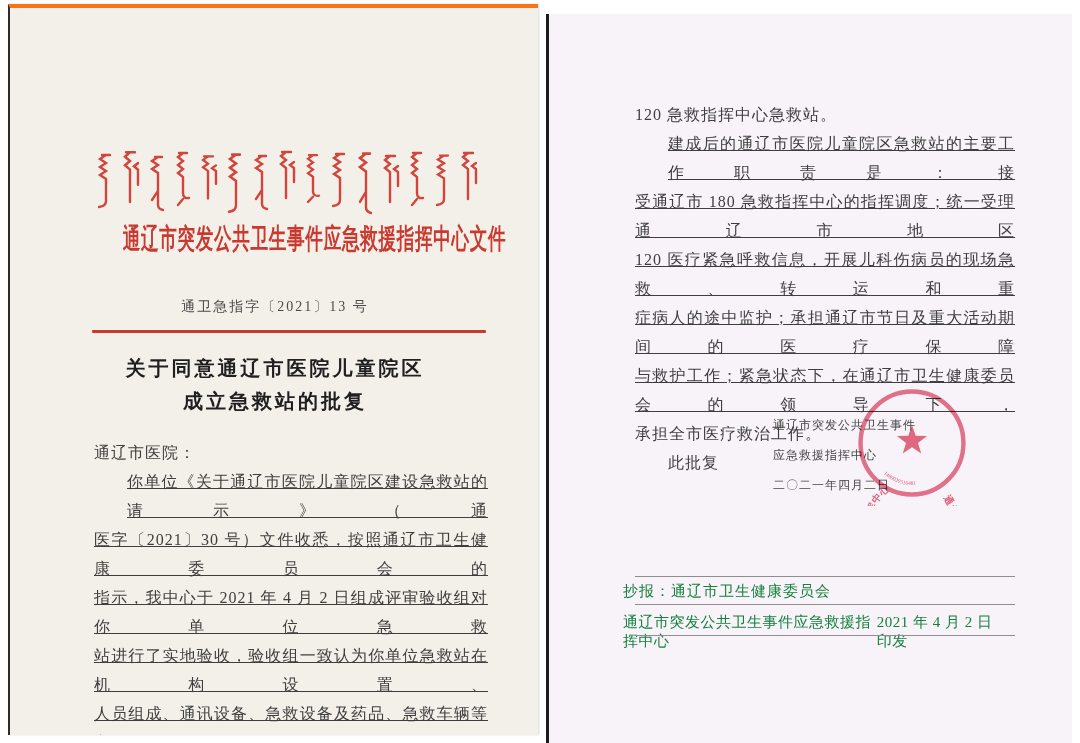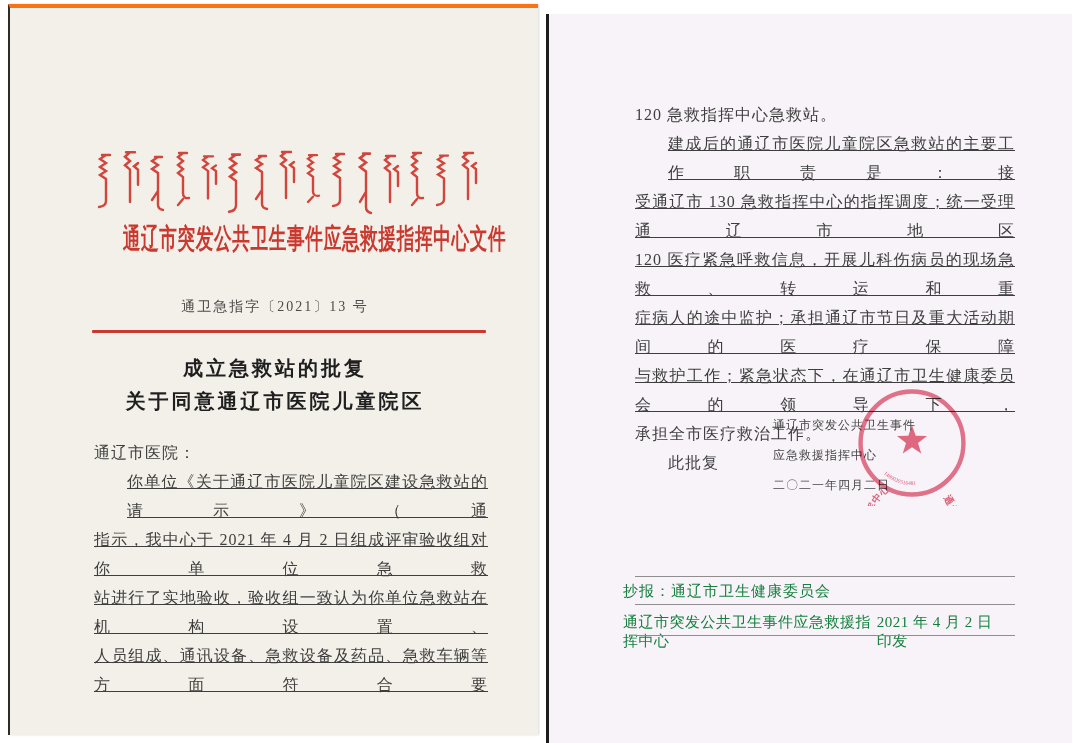--- a/index.html
+++ b/index.html
@@ -115,40 +115,41 @@
 
     <div class="org-title-wrap">
       <span class="org-title">通辽市突发公共卫生事件应急救援指挥中心文件</span>
     </div>
 
     <div class="doc-number">通卫急指字〔2021〕13 号</div>
 
     <div class="red-rule"></div>
 
     <div class="doc-title">
+      <div>关于同意通辽市医院儿童院区</div>
       <div>成立急救站的批复</div>
-      <div>关于同意通辽市医院儿童院区</div>
     </div>
 
     <div class="body-block body-left">
       <div class="body-line">通辽市医院：</div>
       <div class="body-line just ind">你单位《关于通辽市医院儿童院区建设急救站的请示》（通</div>
+      <div class="body-line just">医字〔2021〕30 号）文件收悉，按照通辽市卫生健康委员会的</div>
       <div class="body-line just">指示，我中心于 2021 年 4 月 2 日组成评审验收组对你单位急救</div>
       <div class="body-line just">站进行了实地验收，验收组一致认为你单位急救站在机构设置、</div>
       <div class="body-line just">人员组成、通讯设备、急救设备及药品、急救车辆等方面符合要</div>
 
     </div>
   </div>
 
   <div class="page page-right">
 
     <div class="body-block body-right">
       <div class="body-line">120 急救指挥中心急救站。</div>
       <div class="body-line just ind">建成后的通辽市医院儿童院区急救站的主要工作职责是：接</div>
-      <div class="body-line just">受通辽市 130 急救指挥中心的指挥调度；统一受理通辽市地区</div>
+      <div class="body-line just">受通辽市 180 急救指挥中心的指挥调度；统一受理通辽市地区</div>
       <div class="body-line just">120 医疗紧急呼救信息，开展儿科伤病员的现场急救、转运和重</div>
       <div class="body-line just">症病人的途中监护；承担通辽市节日及重大活动期间的医疗保障</div>
       <div class="body-line just">与救护工作；紧急状态下，在通辽市卫生健康委员会的领导下，</div>
       <div class="body-line">承担全市医疗救治工作。</div>
       <div class="body-line ind">此批复</div>
     </div>
 
     <div class="signature">
       <div>通辽市突发公共卫生事件</div>
       <div>应急救援指挥中心</div>

